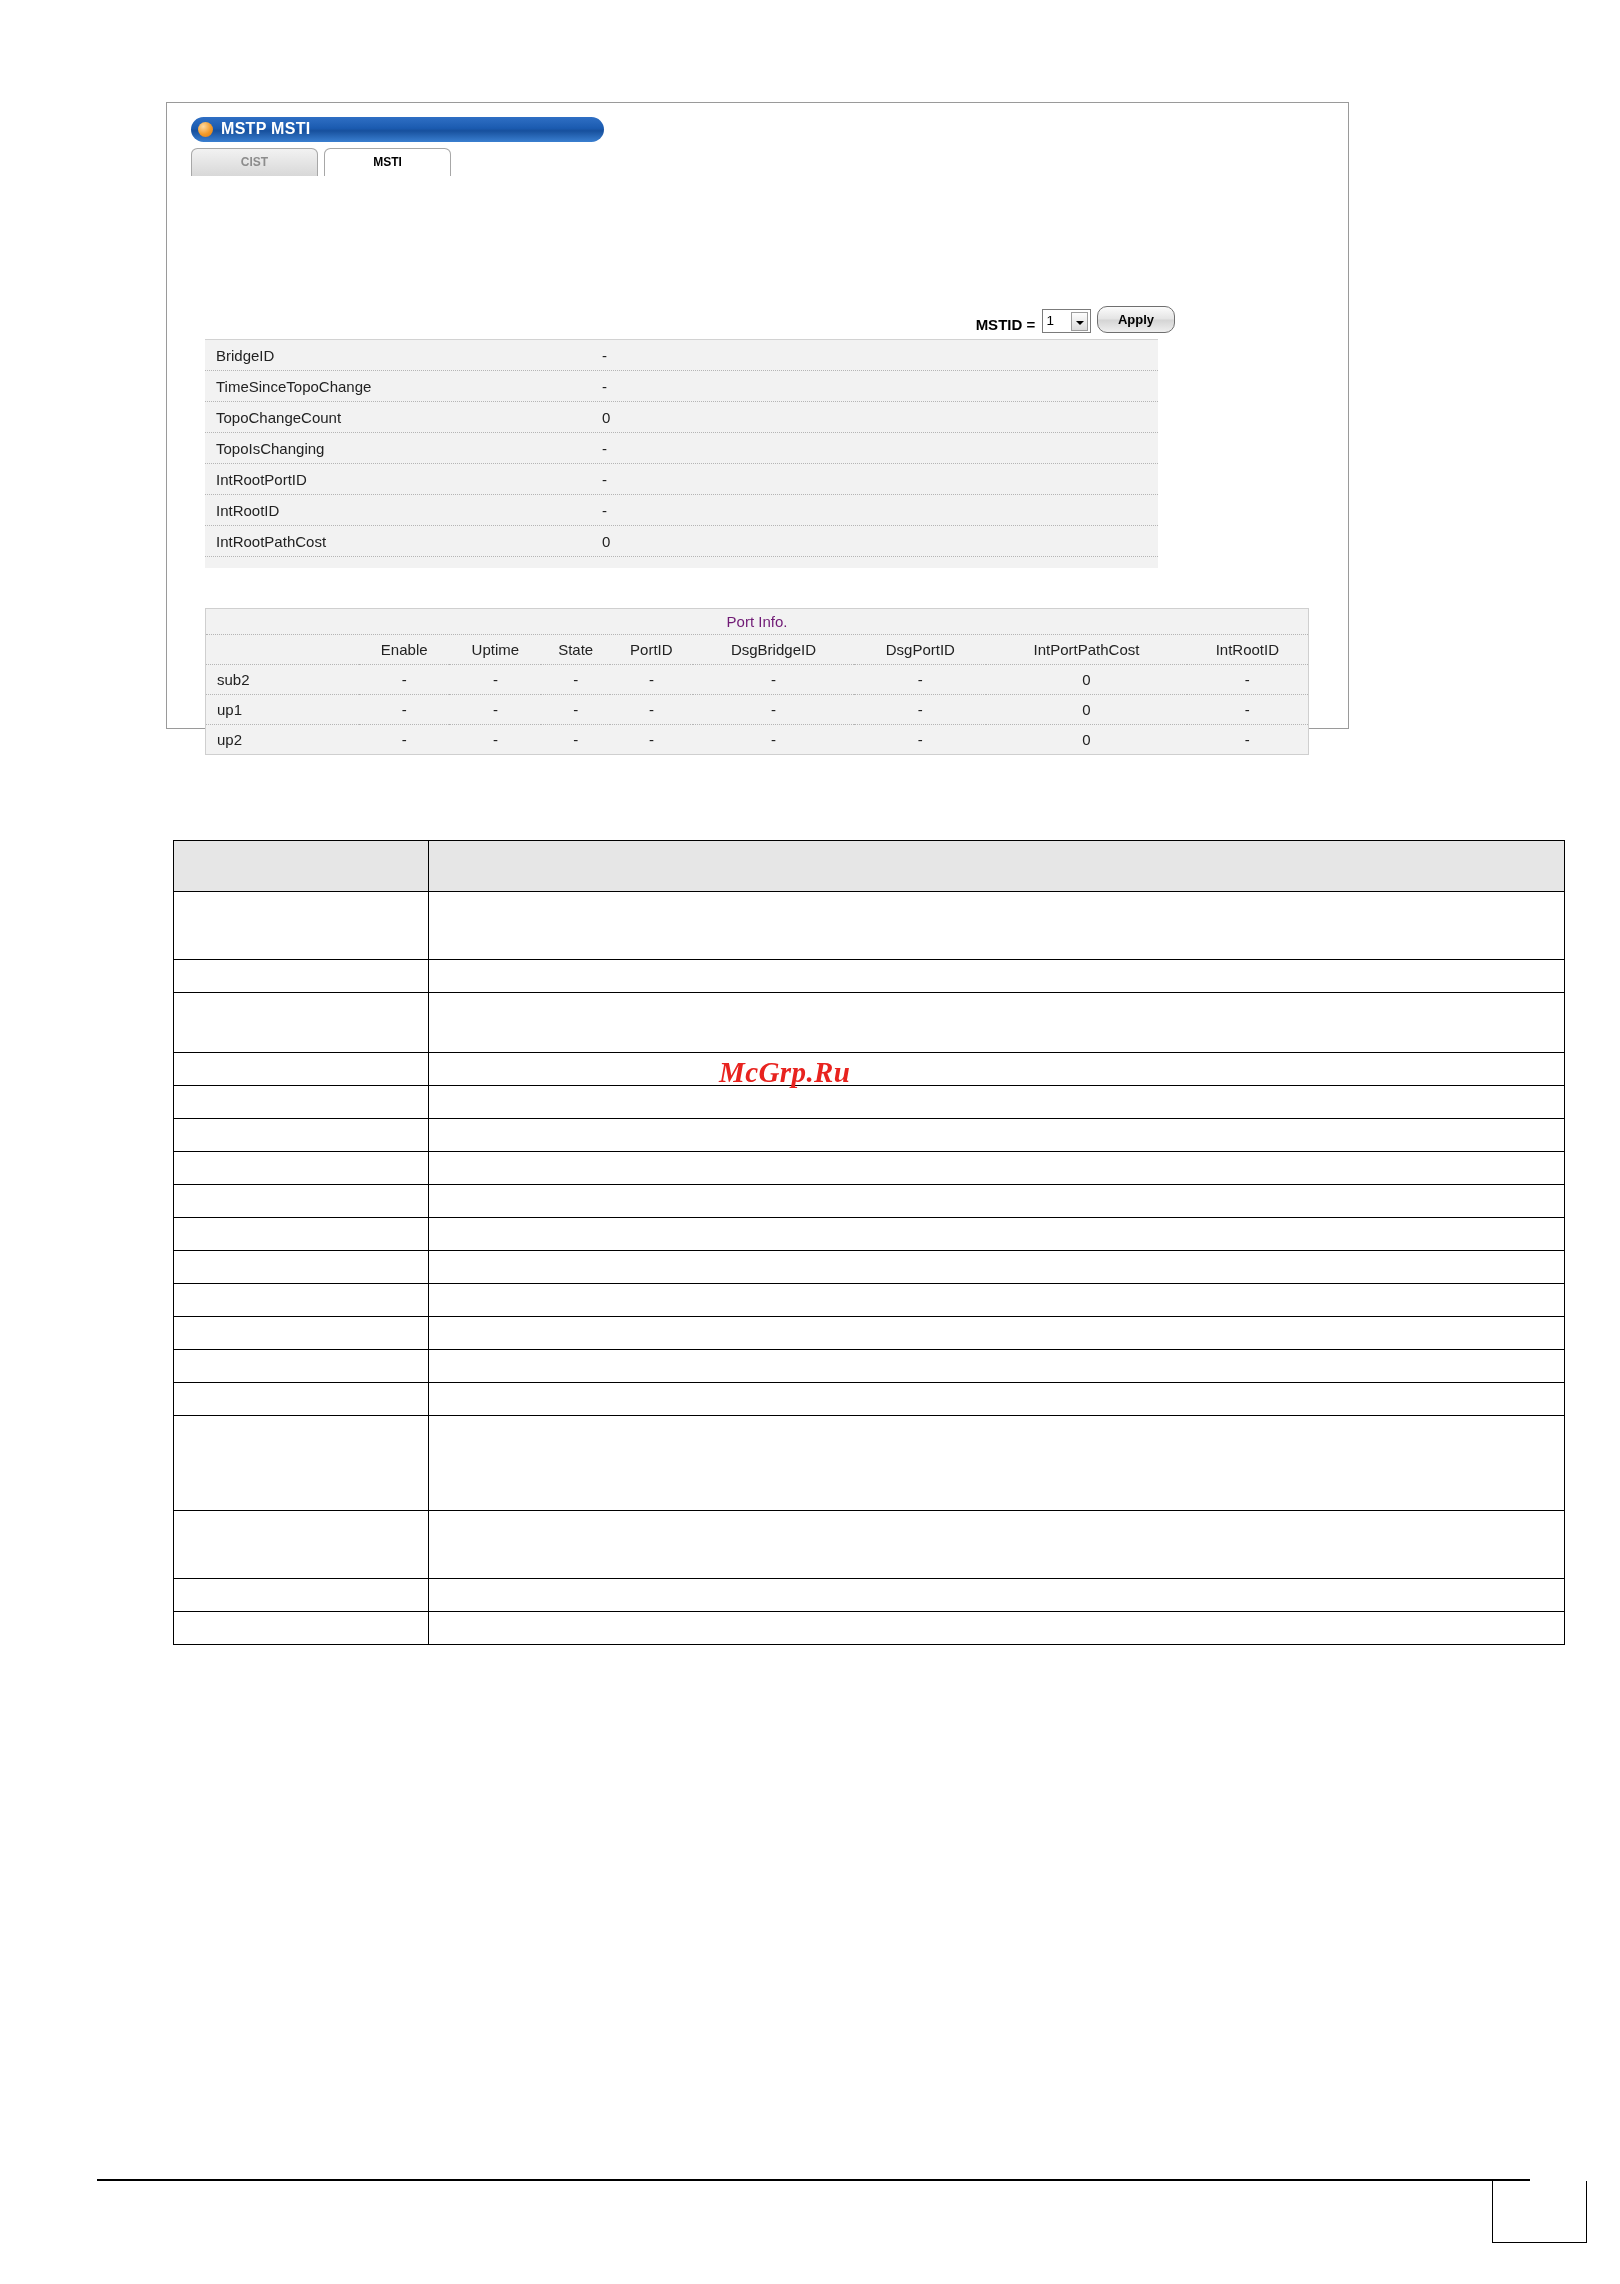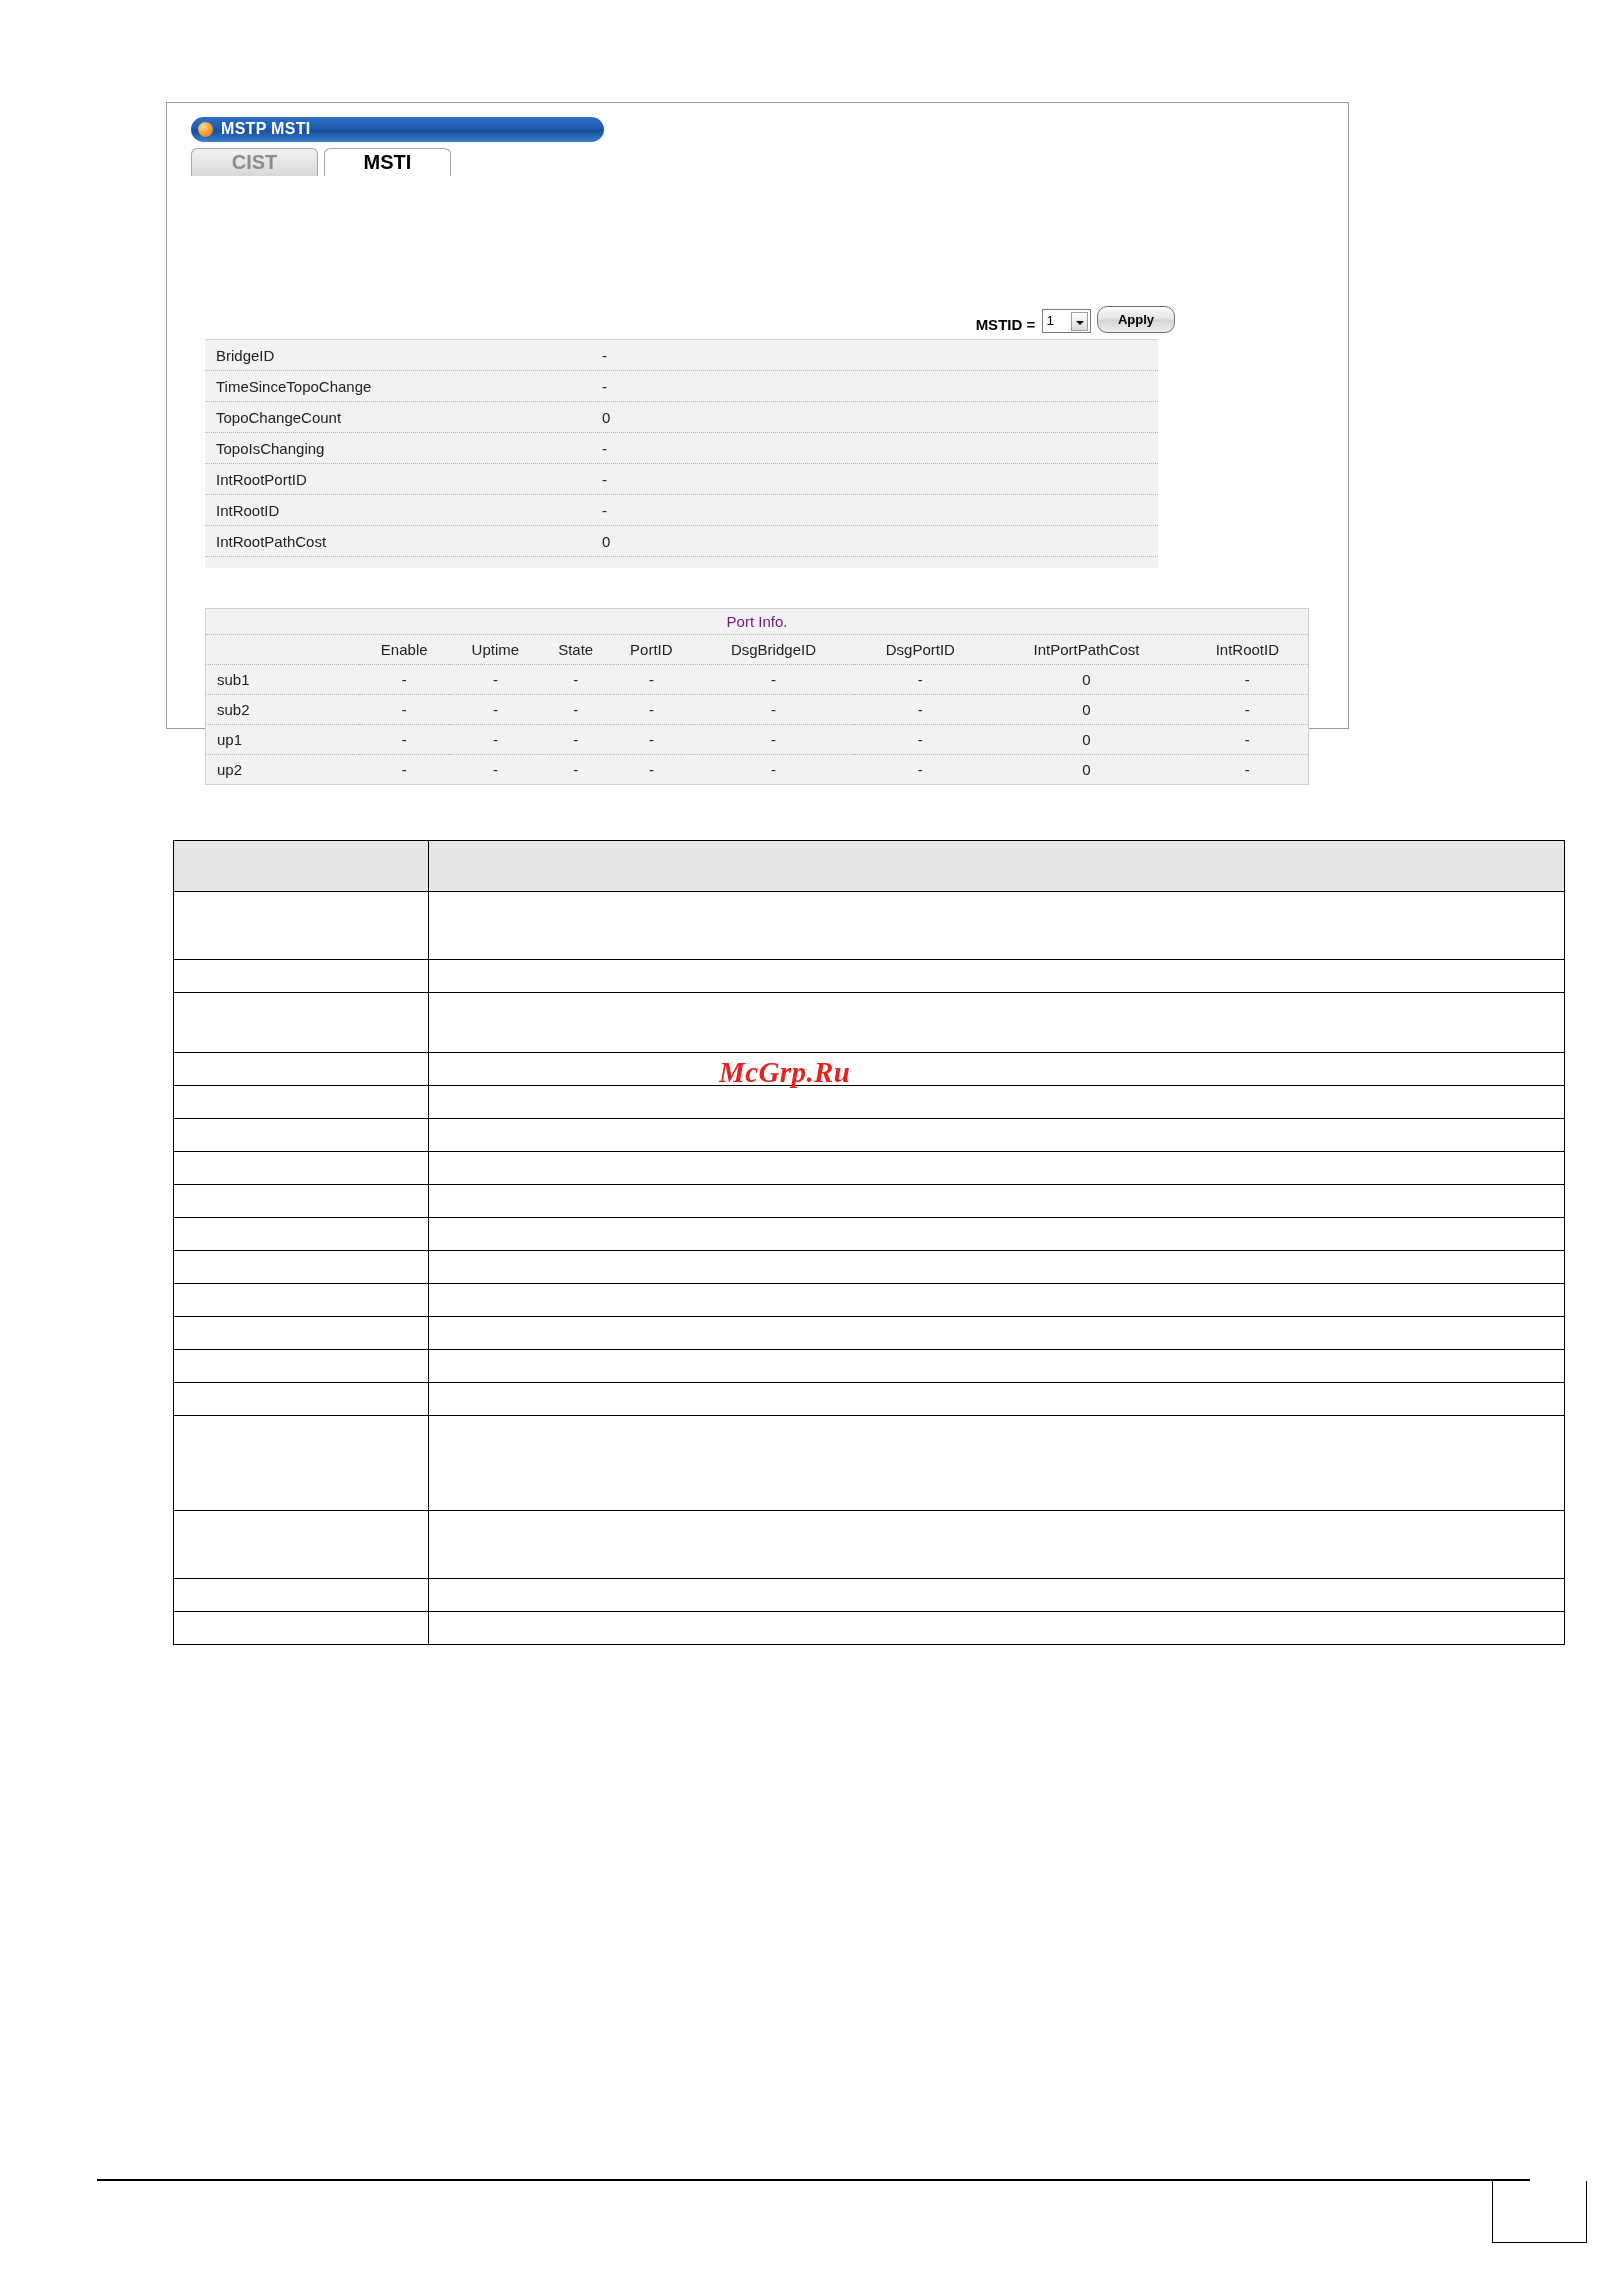--- a/index.html
+++ b/index.html
@@ -70,21 +70,21 @@
     left: 24px;
     top: 45px;
     height: 29px;
   }
   .tab {
     position: absolute;
     top: 0;
     height: 28px;
     line-height: 26px;
     text-align: center;
-    font-size: 20px;
+    font-size: 12px;
     border: 0.8px solid #a7a7a7;
     border-bottom: none;
     border-radius: 6.4px 6.4px 0 0;
     box-sizing: border-box;
   }
   .tab.inactive {
     left: 0;
     width: 127px;
     background: linear-gradient(to bottom, #f2f2f2 0%, #d8d8d8 100%);
     color: #8c8c8c;
@@ -363,31 +363,20 @@
             <th>State</th>
             <th>PortID</th>
             <th>DsgBridgeID</th>
             <th>DsgPortID</th>
             <th>IntPortPathCost</th>
             <th>IntRootID</th>
           </tr>
         </thead>
         <tbody>
           <tr>
-            <td class="firstcol">sub1</td>
-            <td>-</td>
-            <td>-</td>
-            <td>-</td>
-            <td>-</td>
-            <td>-</td>
-            <td>-</td>
-            <td>0</td>
-            <td>-</td>
-          </tr>
-          <tr>
             <td class="firstcol">sub2</td>
             <td>-</td>
             <td>-</td>
             <td>-</td>
             <td>-</td>
             <td>-</td>
             <td>-</td>
             <td>0</td>
             <td>-</td>
           </tr>

